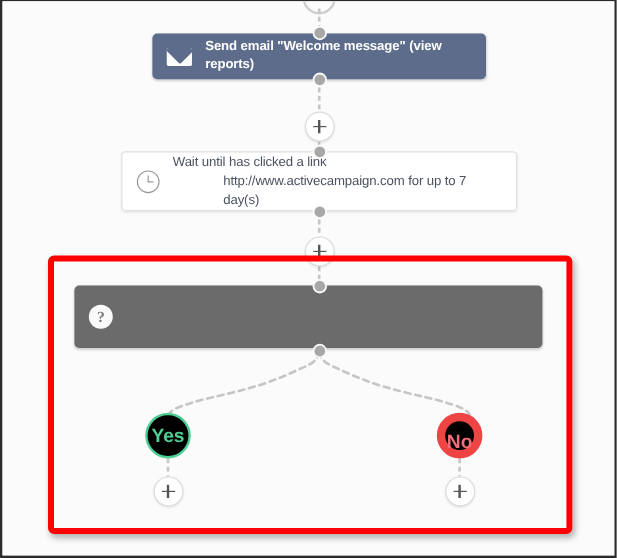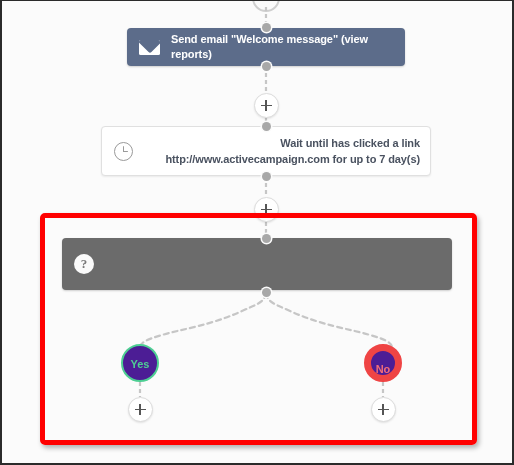--- a/index.html
+++ b/index.html
@@ -93,27 +93,26 @@
 
   .node-text {
     flex: 1 1 auto;
     font-size: 11px;
     font-weight: bold;
     line-height: 15px;
     letter-spacing: -0.1px;
     padding-right: 10px;
   }
   .node-wait .node-text {
-    font-weight: bold;
+    font-weight: normal;
     color: #4a5260;
     font-size: 11px;
     line-height: 16px;
-    text-align: right;
-  }
-  .node-text .l2 { display: block; }
+  }
+  .node-text .l2 { display: block; margin-left: 42px; }
 
   
   .env {
     width: 21px; height: 15px;
     background: #ffffff;
     border-radius: 1.5px;
     position: relative;
     overflow: hidden;
   }
   .env::before {
@@ -193,23 +192,23 @@
   .plus::after {
     width: 1.8px; height: 11px;
     left: 10.6px; top: 6px;
   }
 
   
   .branch {
     position: absolute;
     width: 38px; height: 38px;
     border-radius: 50%;
-    background: #4c1d95;
-    box-sizing: border-box;
-    font-size: 11px;
+    background: #000000;
+    box-sizing: border-box;
+    font-size: 16px;
     font-weight: bold;
     line-height: 36px;
     text-align: center;
   }
   .branch-yes {
     left: 119px; top: 343px;
     border: 2px solid #4ecf93;
     color: #4ecf93;
   }
   .branch-no {

